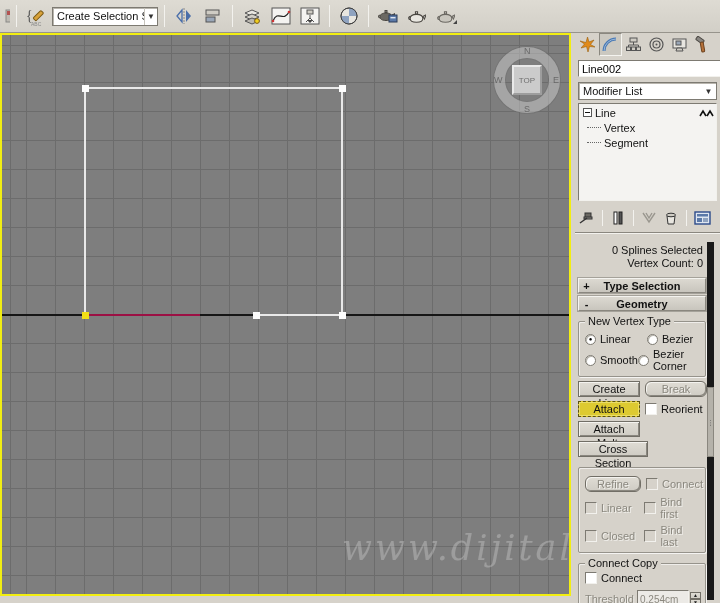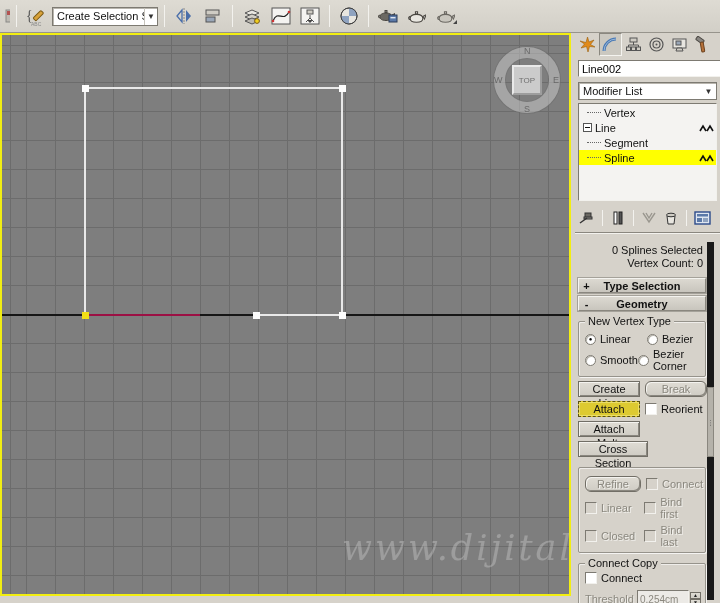--- a/index.html
+++ b/index.html
@@ -309,40 +309,33 @@
 
   </div>
 
   <div class="combo mod-combo">
     <span class="cval" style="flex:1">Modifier List</span>
     <span class="carrow" style="border:none">▼</span>
   </div>
 
   <div class="stack">
     <div class="srow">
-      <span class="tree-dots"></span>
-      <span>Vertex</span>
-    </div>
-    <div class="srow">
       <span class="expander"></span>
       <span>Line</span>
       <svg class="zig" width="15" height="8" viewBox="0 0 15 8">
         <path d="M1 7 L4 2 L7 7 M8 7 L11 2 L14 7" fill="none" stroke="#111" stroke-width="1.6"></path>
       </svg>
     </div>
     <div class="srow">
       <span class="tree-dots"></span>
+      <span>Vertex</span>
+    </div>
+    <div class="srow">
+      <span class="tree-dots"></span>
       <span>Segment</span>
-    </div>
-    <div class="srow sel">
-      <span class="tree-dots"></span>
-      <span>Spline</span>
-      <svg class="zig" width="15" height="8" viewBox="0 0 15 8">
-        <path d="M1 7 L4 2 L7 7 M8 7 L11 2 L14 7" fill="none" stroke="#111" stroke-width="1.6"></path>
-      </svg>
     </div>
   </div>
 
   <div class="stack-tools">
     <div class="st-btn">
       <svg class="icon" width="16" height="16" viewBox="0 0 16 16">
         <rect x="6" y="3" width="6" height="5" fill="#6b6862" stroke="#333"></rect>
         <rect x="5" y="7" width="8" height="2" fill="#8a8782" stroke="#333"></rect>
         <line x1="1" y1="13" x2="8" y2="8" stroke="#333" stroke-width="1.4"></line>
       </svg>

